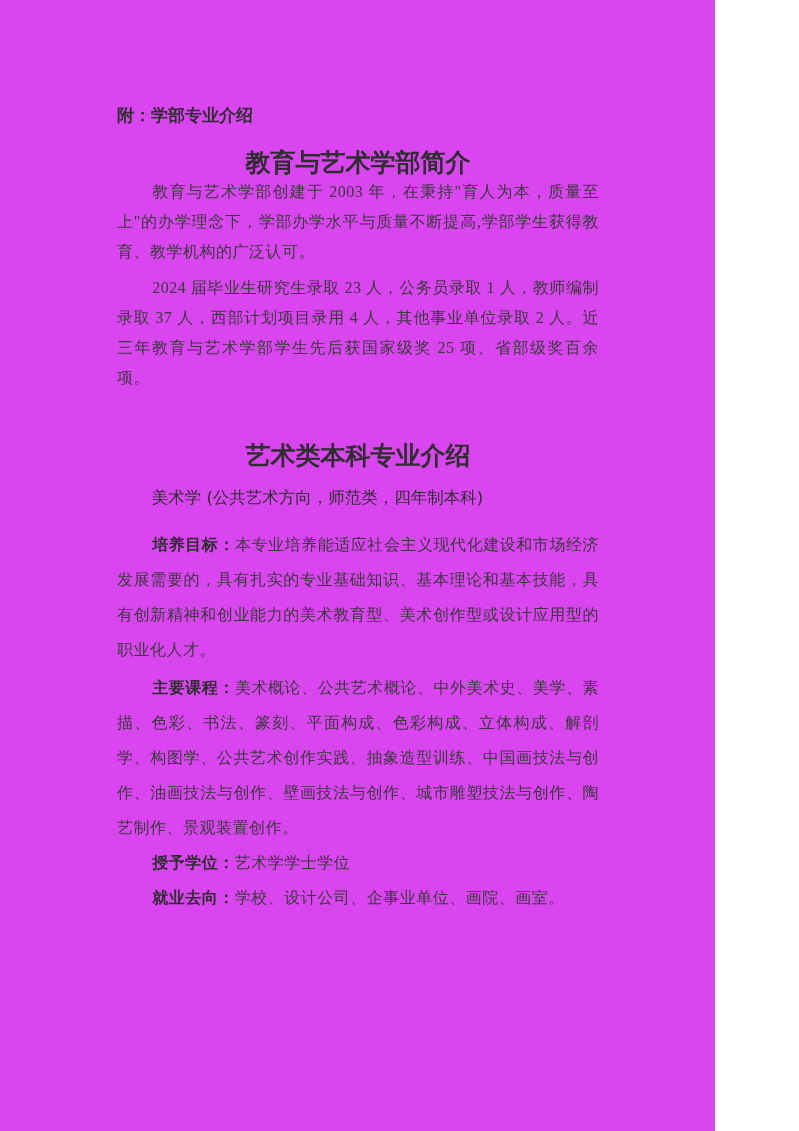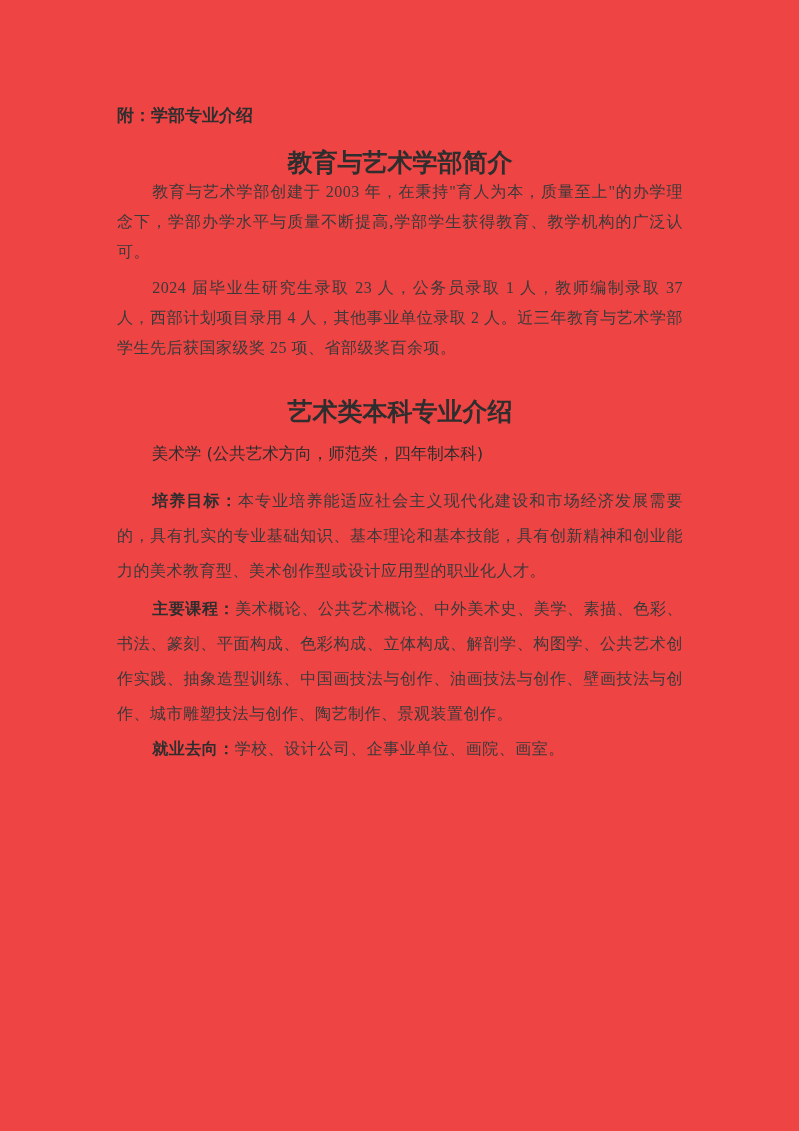--- a/index.html
+++ b/index.html
@@ -2,23 +2,23 @@
 <html lang="zh"><head>
 <meta charset="utf-8">
 <style>
   html, body {
     margin: 0;
     padding: 0;
     background: #ffffff;
   }
   .page {
     position: relative;
-    width: 799px;
+    width: 715px;
     height: 1131px;
-    background: #ef4444;
+    background: #d946ef;
     color: #3a3a3a;
     font-family: "Liberation Serif", "DejaVu Serif", serif;
     overflow: hidden;
     box-sizing: border-box;
   }
   .content {
     box-sizing: border-box;
     padding: 104px 116px 0 117px;
   }
   .attachment-title {
@@ -32,21 +32,21 @@
   h2.center-heading {
     font-family: "DejaVu Sans", "Liberation Sans", sans-serif;
     font-weight: bold;
     font-size: 25px;
     line-height: 26px;
     color: #2e2e2e;
     text-align: center;
     margin: 24px 0 0 0;
   }
   h2.majors-heading {
-    margin-top: 36px;
+    margin-top: 50px;
   }
   p.body-para {
     font-size: 16px;
     line-height: 30px;
     text-align: justify;
     text-indent: 2.2em;
     margin: 0;
     letter-spacing: 0.5px;
   }
   p.p1 { margin-top: 1px; }
@@ -96,17 +96,18 @@
     <p class="body-para p3">2024 届毕业生研究生录取 23 人，公务员录取 1 人，教师编制录取 37 人，西部计划项目录用 4 人，其他事业单位录取 2 人。近三年教育与艺术学部学生先后获国家级奖 25 项、省部级奖百余项。</p>
 
     <h2 class="center-heading majors-heading">艺术类本科专业介绍</h2>
 
     <p class="major-title-line">美术学 (公共艺术方向，师范类，四年制本科)</p>
 
     <p class="field-para f1"><span class="field-label">培养目标：</span><span>本专业培养能适应社会主义现代化建设和市场经济发展需要的，具有扎实的专业基础知识、基本理论和基本技能，具有创新精神和创业能力的美术教育型、美术创作型或设计应用型的职业化人才。</span></p>
 
     <p class="field-para f2"><span class="field-label">主要课程：</span><span>美术概论、公共艺术概论、中外美术史、美学、素描、色彩、书法、篆刻、平面构成、色彩构成、立体构成、解剖学、构图学、公共艺术创作实践、抽象造型训练、中国画技法与创作、油画技法与创作、壁画技法与创作、城市雕塑技法与创作、陶艺制作、景观装置创作。</span></p>
 
+    <p class="field-para f3"><span class="field-label">授予学位：</span><span>艺术学学士学位</span></p>
 
     <p class="field-para f4"><span class="field-label">就业去向：</span><span>学校、设计公司、企事业单位、画院、画室。</span></p>
 
   </div>
 </div>
 
 </body></html>

